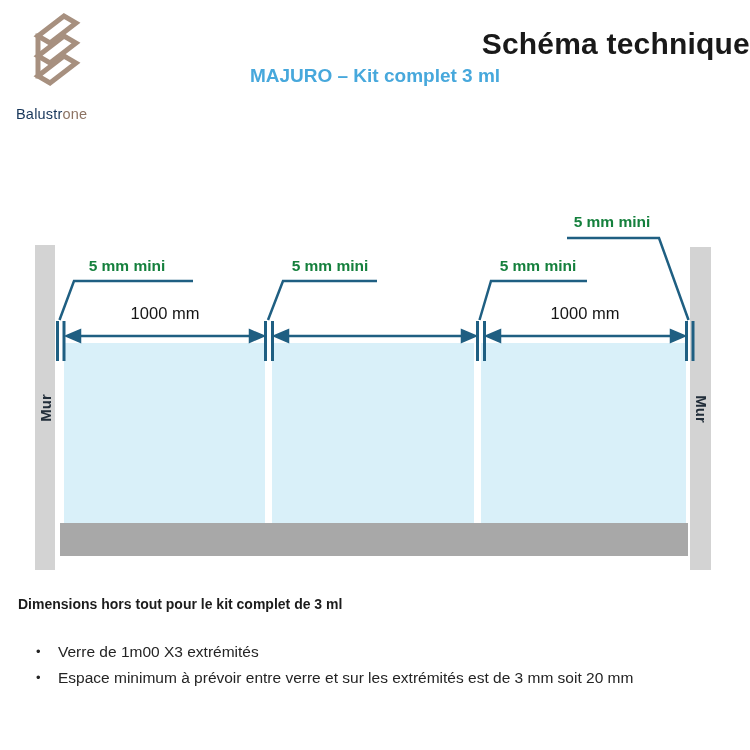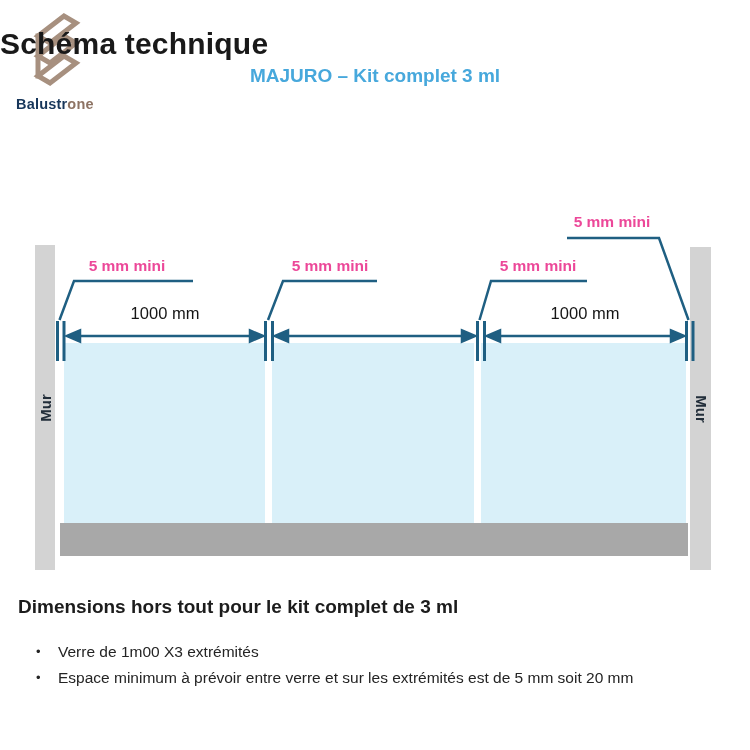--- a/index.html
+++ b/index.html
@@ -5,24 +5,24 @@
   html,body { margin:0; padding:0; }
   body {
     width:750px; height:750px; background:#ffffff; position:relative; overflow:hidden;
     font-family:"Liberation Sans", sans-serif; color:#1f1f1f;
   }
   .page { position:absolute; inset:0; width:750px; height:750px; }
 
   
   .logo-wrap { position:absolute; left:16px; top:10px; width:110px; }
   .logo-svg { display:block; margin-left:8px; }
-  .brand { font-size:14.5px; font-weight:bold; color:#17365a; letter-spacing:.2px; margin-top:6px; }
+  .brand { font-size:14.5px; font-weight:normal; color:#17365a; letter-spacing:.2px; margin-top:16px; }
   .brand .tail { color:#8d7363; }
 
-  .title { position:absolute; left:0; width:750px; top:27px; margin:0; text-align:left;
+  .title { position:absolute; left:0; width:750px; top:27px; margin:0; text-align:right;
            font-size:30px; font-weight:bold; color:#191919; letter-spacing:.2px; }
   .subtitle { position:absolute; left:0; width:750px; top:65px; margin:0; text-align:center;
               font-size:19px; font-weight:bold; color:#47a8dc; }
 
   
   .wall { position:absolute; background:#d3d3d3; }
   .wall-left  { left:35px;  top:245px; width:20px; height:325px; }
   .wall-right { left:690px; top:247px; width:21px; height:323px; }
   .mur { position:absolute; top:50%; left:50%; font-weight:bold; font-size:15px;
          color:#222e3a; white-space:nowrap; }
@@ -32,34 +32,34 @@
   .glass { position:absolute; top:343px; height:180px; background:#d9f0f9; }
   .g-p1 { left:64px;  width:201px; }
   .g-p2 { left:272px; width:202px; }
   .g-p3 { left:481px; width:205px; }
 
   .base { position:absolute; left:60px; top:523px; width:628px; height:33px; background:#a8a8a8; }
 
   .dim-svg { position:absolute; left:0; top:0; pointer-events:none; }
 
   .gap-label { position:absolute; transform:translateX(-50%); font-weight:bold;
-               font-size:15.5px; color:#ec4899; white-space:nowrap; }
+               font-size:15.5px; color:#15803d; white-space:nowrap; }
   .gl1 { left:127px; top:257px; }
   .gl2 { left:330px; top:257px; }
   .gl3 { left:538px; top:257px; }
   .gl4 { left:612px; top:213px; }
 
   .width-label { position:absolute; transform:translateX(-50%); font-weight:normal;
                  font-size:16.5px; color:#161616; white-space:nowrap; }
   .wl1 { left:165px; top:304px; }
   .wl2 { left:585px; top:304px; }
 
   
   .notes-heading { position:absolute; left:18px; top:596px; margin:0;
-                   font-size:19px; font-weight:bold; color:#1c1c1c; }
+                   font-size:14px; font-weight:bold; color:#1c1c1c; }
   .bullets { position:absolute; left:36px; top:639px; margin:0; padding:0; list-style:none; }
   .bullets li { display:flex; font-size:15.5px; line-height:26px; color:#242424; }
   .bullets .dot { width:22px; flex:0 0 22px; font-size:13px; }
   .total { position:absolute; left:18px; top:702px; margin:0; font-size:15.5px; color:#242424; }
   .total b { font-weight:bold; }
 </style>
 </head>
 <body>
 
 <div class="page">
@@ -138,18 +138,18 @@
 
   <p class="notes-heading">Dimensions hors tout pour le kit complet de 3 ml</p>
 
   <ul class="bullets">
     <li>
       <span class="dot">•</span>
       <span>Verre de 1m00 X3 extrémités</span>
     </li>
     <li>
       <span class="dot">•</span>
-      <span>Espace minimum à prévoir entre verre et sur les extrémités est de 5 mm soit 20 mm</span>
+      <span>Espace minimum à prévoir entre verre et sur les extrémités est de 3 mm soit 20 mm</span>
     </li>
   </ul>
 
 
 </div>
 
 </body></html>

